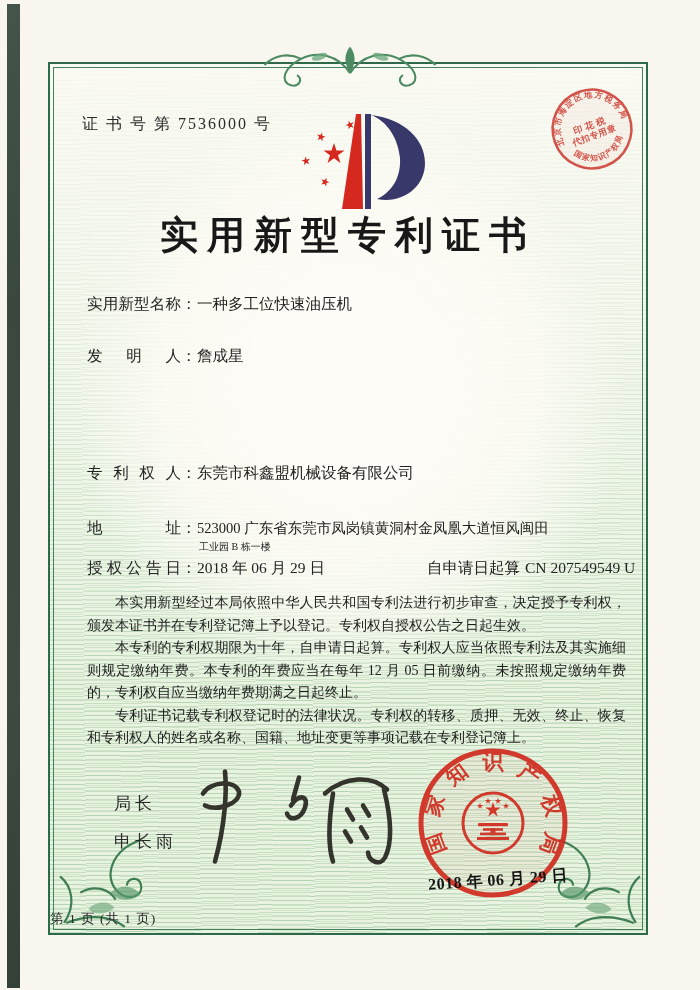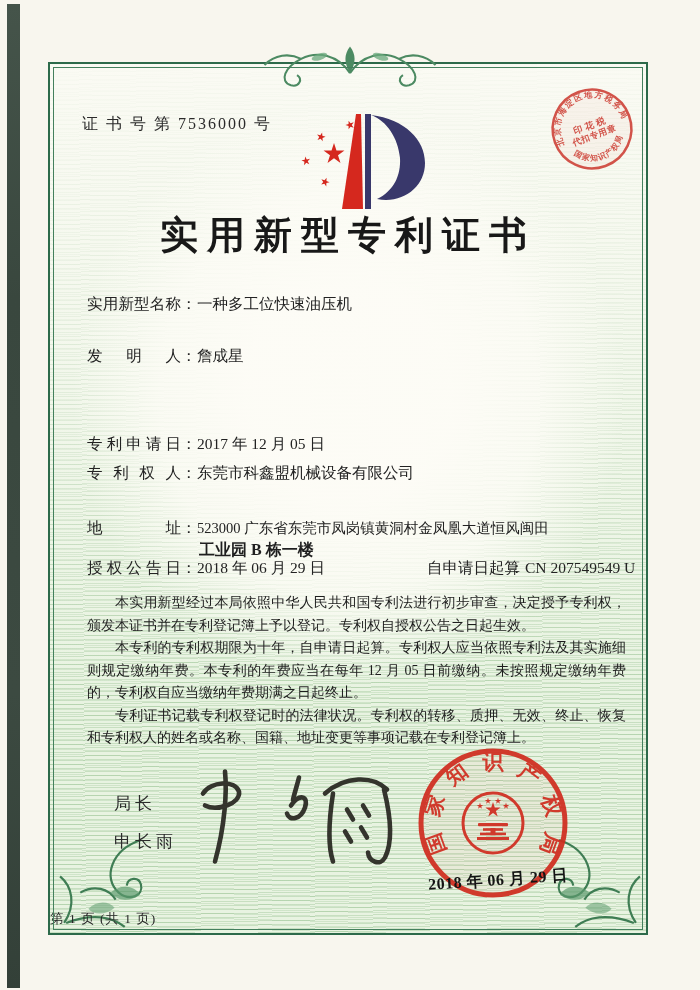--- a/index.html
+++ b/index.html
@@ -28,21 +28,21 @@
   }
   .abs{position:absolute;}
   .certno{left:32px;top:50px;font-size:16px;letter-spacing:2px;color:#2a2a2a;text-align:center;}
   .title{left:0;top:146px;width:100%;text-align:center;font-size:38px;font-weight:700;
          letter-spacing:9px;color:#181818;}
   .frow{left:37px;font-size:15.5px;white-space:nowrap;color:#222;}
   .flabel{display:inline-block;width:94px;text-align:justify;text-align-last:justify;vertical-align:top;}
   .fcolon{display:inline-block;width:14px;}
   .fvalue{margin-left:2px;}
   .addr .fvalue{font-size:14.5px;}
-  .addr2{left:149px;top:476px;font-size:16px;font-weight:bold;}
+  .addr2{left:149px;top:476px;font-size:10px;}
   .g2{position:absolute;left:340px;top:0;white-space:nowrap;}
   .g2 .flabel{width:82px;}
   .paras{left:37px;top:528px;width:539px;font-size:14px;line-height:22.5px;text-align:justify;color:#1d1d1d;}
   .paras p{margin:0;text-indent:2em;}
   .signer{left:64px;font-family:"Liberation Sans","DejaVu Sans",sans-serif;
           font-size:17px;letter-spacing:4px;color:#2b2b2b;}
   .footer{left:0;top:846px;width:100%;text-align:left;font-size:13.5px;color:#2a2a2a;letter-spacing:1px;}
   .sig-svg{left:137px;top:694px;width:218px;height:118px;}
   .logo-svg{left:234px;top:48px;width:152px;height:100px;}
   .tax-svg{left:494px;top:17px;width:96px;height:96px;}
@@ -131,23 +131,20 @@
     </g>
   </svg>
 
   <div class="abs frow" style="top:230px">
     <span class="flabel">实用新型名称</span><span class="fcolon">：</span><span class="fvalue">一种多工位快速油压机</span>
   </div>
 
   <div class="abs title">实用新型专利证书</div>
   <div class="abs frow" style="top:282px">
     <span class="flabel">发明人</span><span class="fcolon">：</span><span class="fvalue">詹成星</span>
-  </div>
-  <div class="abs frow" style="top:370px">
-    <span class="flabel">专利申请日</span><span class="fcolon">：</span><span class="fvalue">2017 年 12 月 05 日</span>
   </div>
   <div class="abs frow" style="top:399px">
     <span class="flabel">专利权人</span><span class="fcolon">：</span><span class="fvalue">东莞市科鑫盟机械设备有限公司</span>
   </div>
   <div class="abs frow addr" style="top:454px">
     <span class="flabel">地址</span><span class="fcolon">：</span><span class="fvalue">523000 广东省东莞市凤岗镇黄洞村金凤凰大道恒风闽田</span>
   </div>
   <div class="abs addr2">工业园 B 栋一楼</div>
   <div class="abs frow" style="top:494px">
     <span class="flabel">授权公告日</span><span class="fcolon">：</span><span class="fvalue">2018 年 06 月 29 日</span>

